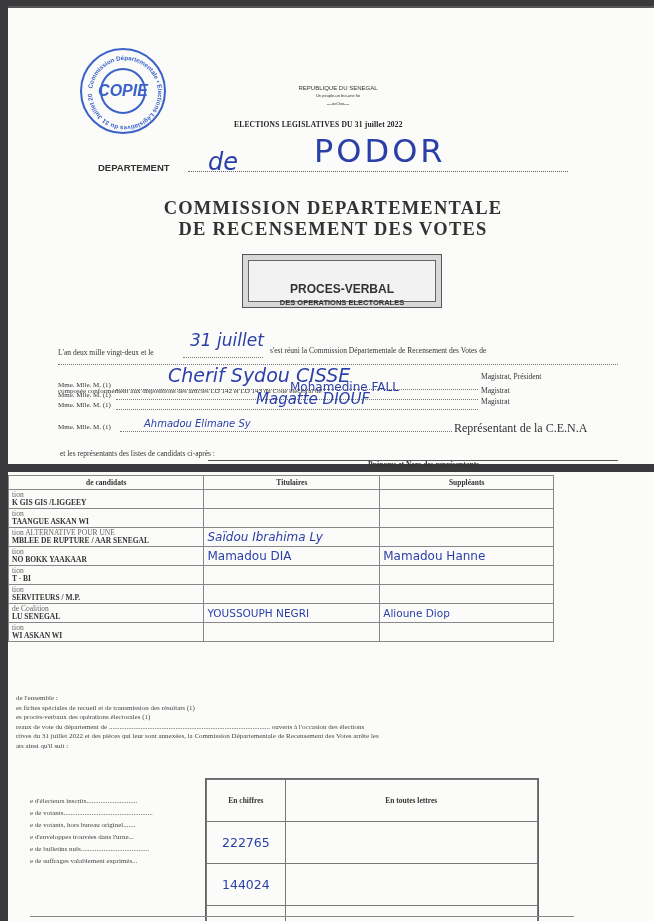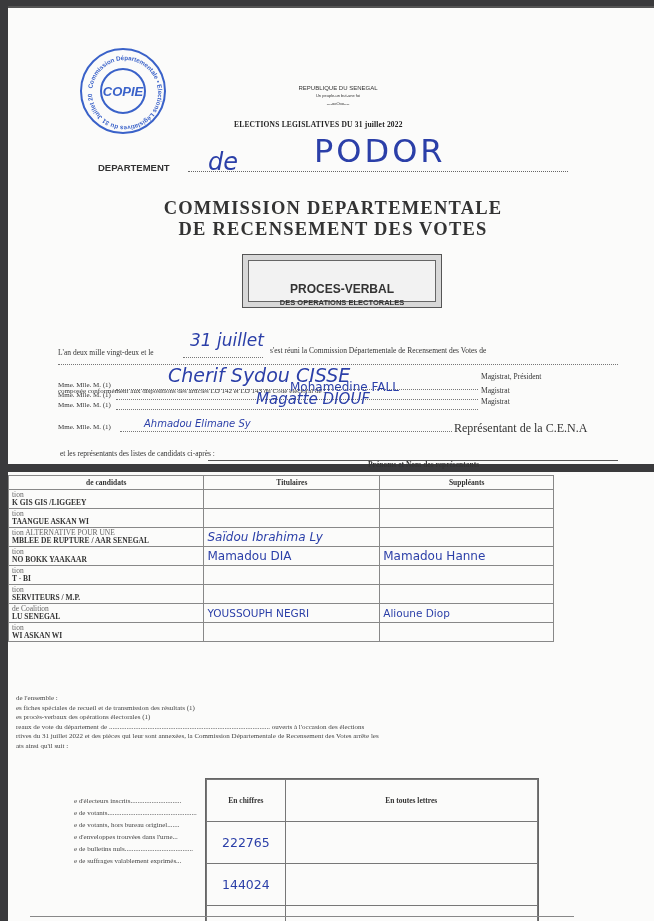--- a/index.html
+++ b/index.html
@@ -22,21 +22,21 @@
     .stamp {
       position: absolute; left: 72px; top: 40px; width: 86px; height: 86px;
       border: 2px solid #3a62c9; border-radius: 50%;
       color: #3a62c9;
     }
     .stamp .inner {
       position: absolute; left: 18px; top: 18px; width: 46px; height: 46px;
       border: 2px solid #3a62c9; border-radius: 50%;
       display: flex; align-items: center; justify-content: center;
     }
-    .stamp .copie { font-family: "Liberation Sans", sans-serif; font-weight: bold; font-style: italic; font-size: 13px; color: #3a62c9; }
+    .stamp .copie { font-family: "Liberation Sans", sans-serif; font-weight: bold; font-style: italic; font-size: 16px; color: #3a62c9; }
     .stamp svg { position: absolute; left: 0; top: 0; }
 
     .rep { position: absolute; left: 270px; top: 76px; width: 120px; text-align: center; font-family: "Liberation Sans", sans-serif; font-size: 6px; color: #333; line-height: 8px; }
     .rep .motto { font-size: 4px; }
     .elect-title { position: absolute; left: 226px; top: 112px; font-size: 7.5px; font-weight: bold; letter-spacing: 0.2px; color: #222; }
 
     .dept-row { position: absolute; left: 90px; top: 126px; width: 500px; height: 40px; }
     .dept-label { position: absolute; left: 0; top: 28px; font-family: "Liberation Sans", sans-serif; font-weight: bold; font-size: 9.5px; color: #333; }
     .dept-line { position: absolute; left: 90px; top: 37px; width: 380px; border-bottom: 1px dotted #666; }
     .dept-de { position: absolute; left: 110px; top: 14px; font-size: 24px; }
@@ -73,21 +73,21 @@
     .closing .row { white-space: nowrap; }
 
     .results-table { position: absolute; left: 198px; top: 307px; border-collapse: collapse; font-size: 7.5px; }
     .results-table td, .results-table th { border: 1px solid #777; height: 12.5px; }
     .results-table th { font-weight: bold; color: #333; height: 12px; }
     .results-table .num { width: 58px; text-align: center; font-size: 12.5px; padding: 15px; line-height: 11px; }
     .results-table .letters { width: 252px; }
     .results-table { outline: 1.5px solid #666; }
 
     .result-labels { position: absolute; left: 22px; top: 323px; font-size: 7px; line-height: 12px; color: #444; }
-    .result-labels .lbl { white-space: nowrap; margin-left: 44px; }
+    .result-labels .lbl { white-space: nowrap; }
 
     .bottom-line { position: absolute; left: 22px; top: 444px; width: 544px; border-bottom: 1.5px solid #888; }
     .left-strip { position: absolute; left: 0; top: 0; width: 8px; height: 921px; background: #3a3a3c; }
   </style>
 </head>
 <body>
 
 <div class="page1">
 
   <div class="stamp">

